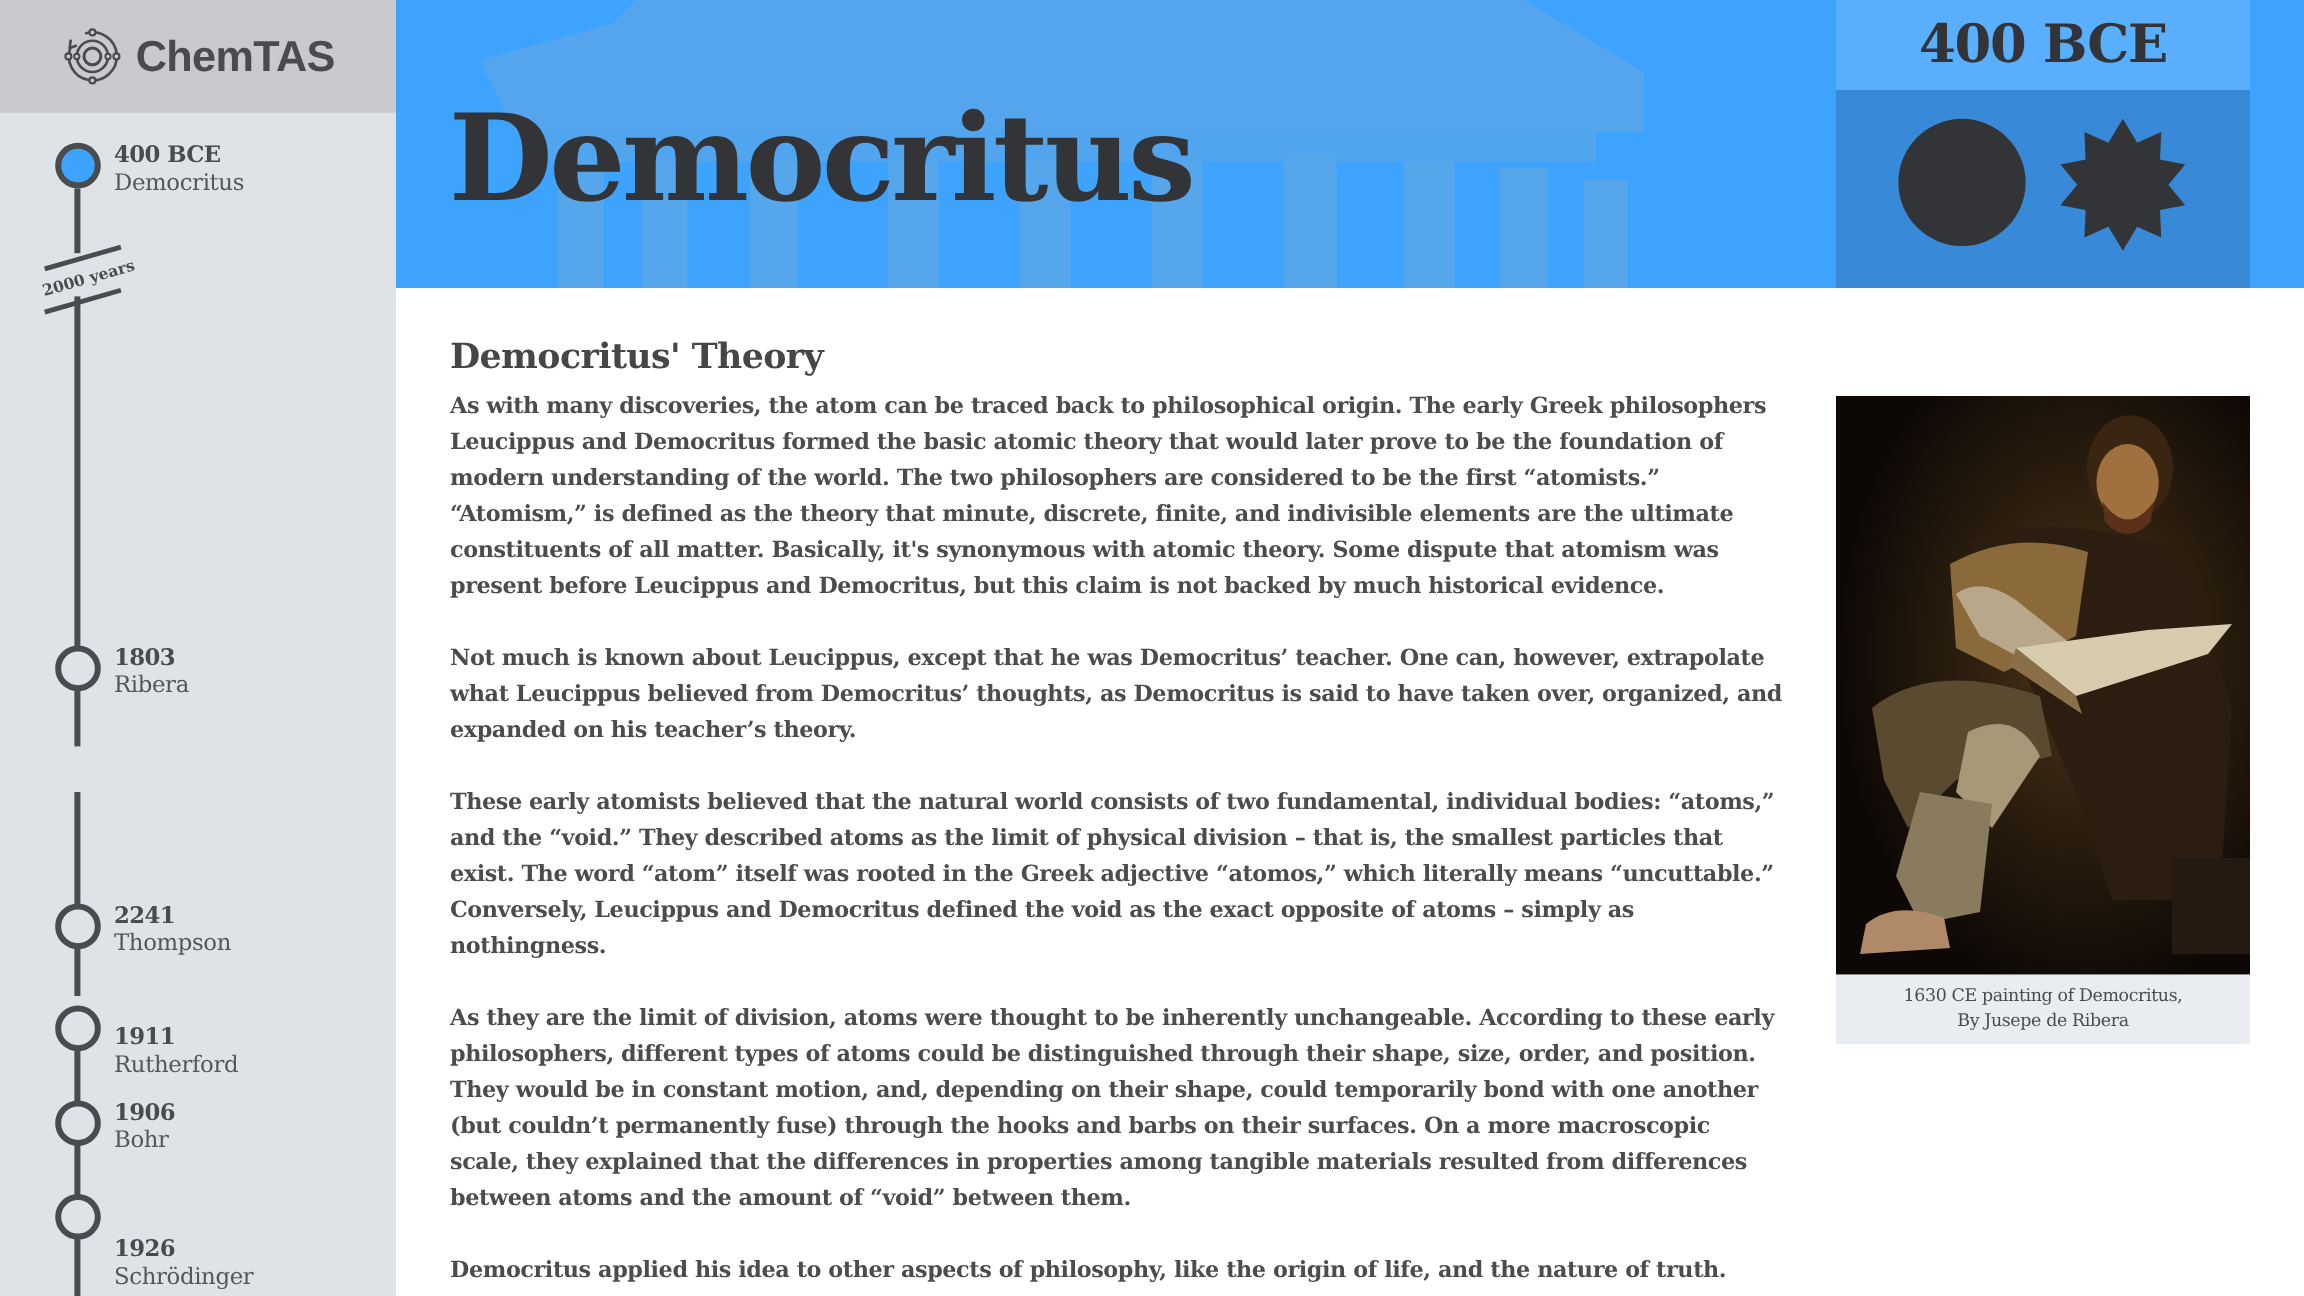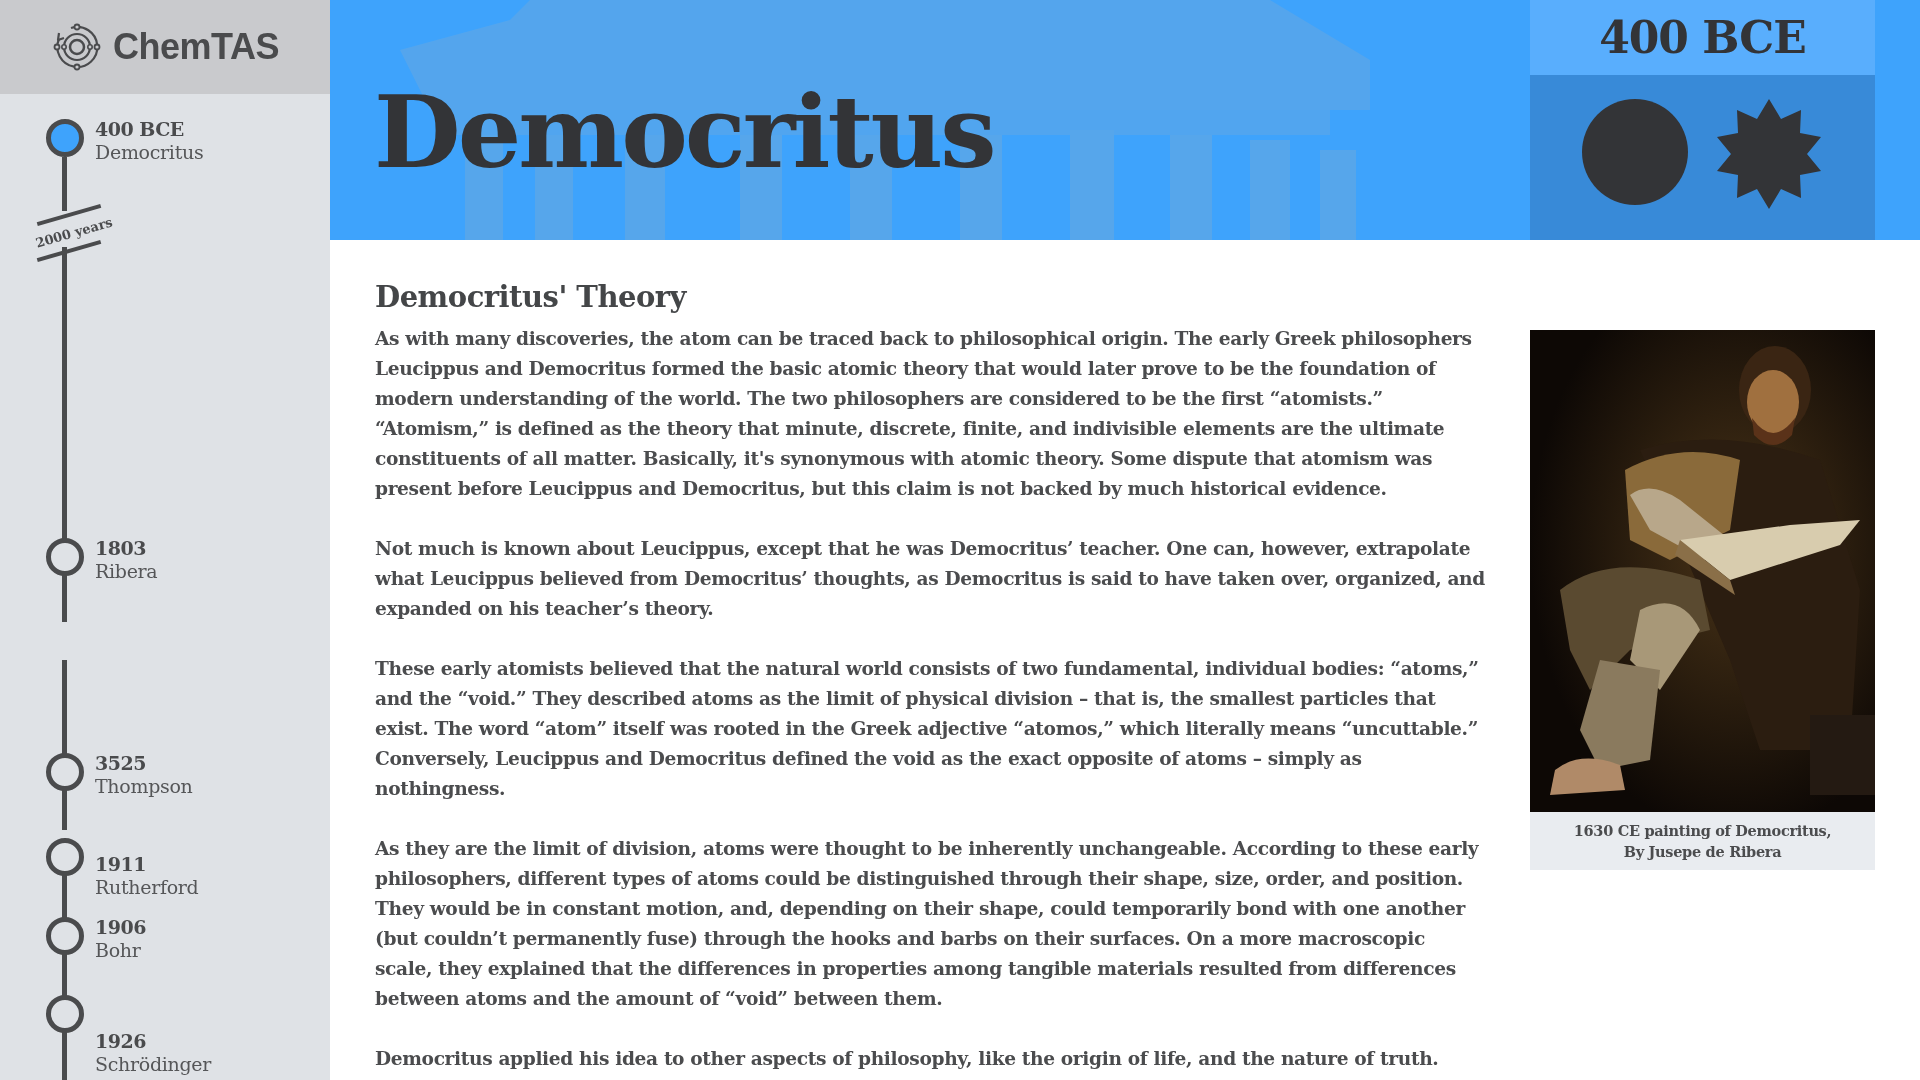--- a/index.html
+++ b/index.html
@@ -36,21 +36,21 @@
   .model-star { position: absolute; left: 185px; top: 99px; width: 108px; height: 112px; }
 
   
   .content { position: absolute; left: 375px; top: 270px; width: 1110px; }
   .section-title { font-family: "DejaVu Serif", serif; font-weight: bold; font-size: 29px; color: #444648; letter-spacing: -0.5px; line-height: 54px; margin-bottom: 0px; }
   .para { font-family: "DejaVu Serif", serif; font-size: 18.6px; line-height: 30px; color: #4b4c4e; letter-spacing: -0.35px; margin-bottom: 30px; font-weight: bold; }
 
   
   .figure { position: absolute; left: 1530px; top: 330px; width: 345px; }
   .painting { width: 345px; height: 482px; background: #120c07; position: relative; overflow: hidden; }
-  .caption { width: 345px; height: 58px; background: #e9ecf0; display: flex; flex-direction: column; align-items: center; justify-content: center; font-weight: bold; }
+  .caption { width: 345px; height: 58px; background: #e9ecf0; display: flex; flex-direction: column; align-items: center; justify-content: center; }
   .caption span { font-family: "DejaVu Serif", serif; font-size: 14.5px; color: #4b4c4e; line-height: 21px; letter-spacing: -0.3px; }
 </style>
 </head>
 <body>
 
 <aside class="sidebar">
   <div class="brand">
     <svg class="brand-logo" viewBox="0 0 52 52">
       <circle cx="26" cy="26" r="7" fill="none" stroke="#4a4b4d" stroke-width="2.5"></circle>
       <circle cx="26" cy="26" r="13" fill="none" stroke="#4a4b4d" stroke-width="2.2"></circle>
@@ -86,21 +86,21 @@
     </div>
 
     <div class="tl-node" style="top:463px;"></div>
     <div class="tl-label" style="top:462px;">
       <div class="tl-year">1803</div>
       <div class="tl-name">Ribera</div>
     </div>
 
     <div class="tl-node" style="top:678px;"></div>
     <div class="tl-label" style="top:677px;">
-      <div class="tl-year">3525</div>
+      <div class="tl-year">2241</div>
       <div class="tl-name">Thompson</div>
     </div>
 
     <div class="tl-node" style="top:763px;"></div>
     <div class="tl-label" style="top:778px;">
       <div class="tl-year">1911</div>
       <div class="tl-name">Rutherford</div>
     </div>
 
     <div class="tl-node" style="top:842px;"></div>

